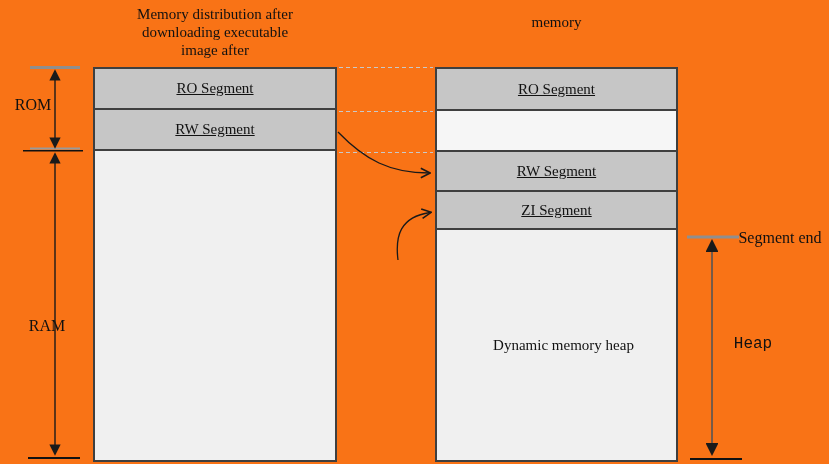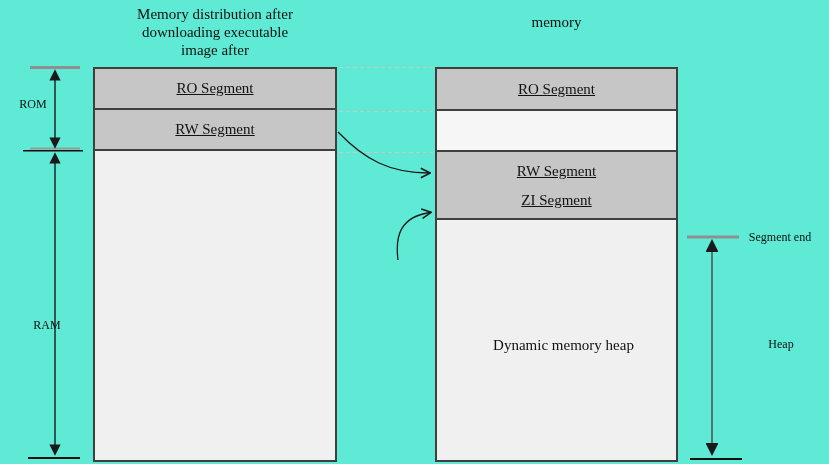--- a/index.html
+++ b/index.html
@@ -1,20 +1,20 @@
 <!DOCTYPE html>
 <html style="--segment_dark: #c6c6c6; --box_light: #f0f0f0; --gap_light: #f6f6f6; --border: #3f3f3f; --dashed_line: #c8c8c8; --arrow: #1a1a1a; --tick_gray: #8f8f8f;"><head>
 <meta charset="utf-8">
 <style>
   html,body{margin:0;padding:0;background:#ffffff;}
   body{font-family:"Liberation Serif", serif; color:#000;}
   .canvas{
     position:relative;
     width:829px;height:464px;
-    background:#5eead4;
+    background:#f97316;
     overflow:hidden;
   }
   .title{
     position:absolute;
     text-align:center;
     font-size:15px;
     line-height:18px;
     color:#111;
   }
   .title span{display:block;}
@@ -37,21 +37,21 @@
     border-bottom:2px solid var(--border,#3f3f3f);
     text-decoration:underline;
   }
   .seg-gap{
     background:var(--gap_light,#f6f6f6);
     border-bottom:2px solid var(--border,#3f3f3f);
   }
   .seg-plain{background:transparent;padding-left:14px;}
   .sidelabel{
     position:absolute;
-    font-size:12px;
+    font-size:16px;
     text-align:center;
     line-height:19px;
     color:#111;
   }
   .sidelabel span{display:block;}
   svg.overlay{
     position:absolute;left:0;top:0;
     pointer-events:none;
   }
 </style>
@@ -82,38 +82,38 @@
   <div class="membox" style="left:435px;width:239px;">
     <div class="seg seg-dark" style="top:0;height:40px;">
       <span>RO Segment</span>
     </div>
     <div class="seg seg-gap" style="top:42px;height:39px;">
       <span></span>
     </div>
     <div class="seg seg-dark" style="top:83px;height:38px;">
       <span>RW Segment</span>
     </div>
-    <div class="seg seg-dark" style="top:113px;height:36px;">
+    <div class="seg seg-dark" style="top:123px;height:36px;">
       <span>ZI Segment</span>
     </div>
     <div class="seg seg-plain" style="top:161px;bottom:0;">
       <span>Dynamic memory heap</span>
     </div>
   </div>
 
   <div class="sidelabel" style="left:11px;top:95px;width:44px;">
     <span>ROM</span>
   </div>
   <div class="sidelabel" style="left:5px;top:316px;width:44px;margin-left:20px;">
     <span>RAM</span>
   </div>
   <div class="sidelabel" style="left:737px;top:228px;width:86px;">
     <span>Segment end</span>
   </div>
-  <div class="sidelabel" style="left:756px;top:335px;width:50px;">
+  <div class="sidelabel" style="left:728px;top:335px;width:50px;font-family:Liberation Mono, monospace;">
     <span>Heap</span>
   </div>
 
   <svg class="overlay" width="829" height="464" viewBox="0 0 829 464">
     <defs>
       <marker id="ah" viewBox="0 0 10 10" refX="8.5" refY="5" markerWidth="8" markerHeight="8" orient="auto-start-reverse">
         <path d="M0,0 L10,5 L0,10 z" fill="#1a1a1a"></path>
       </marker>
       <marker id="chev" viewBox="0 0 10 10" refX="8" refY="5" markerWidth="9" markerHeight="9" orient="auto">
         <path d="M1,1 L9,5 L1,9" fill="none" stroke="#1a1a1a" stroke-width="1.4"></path>

